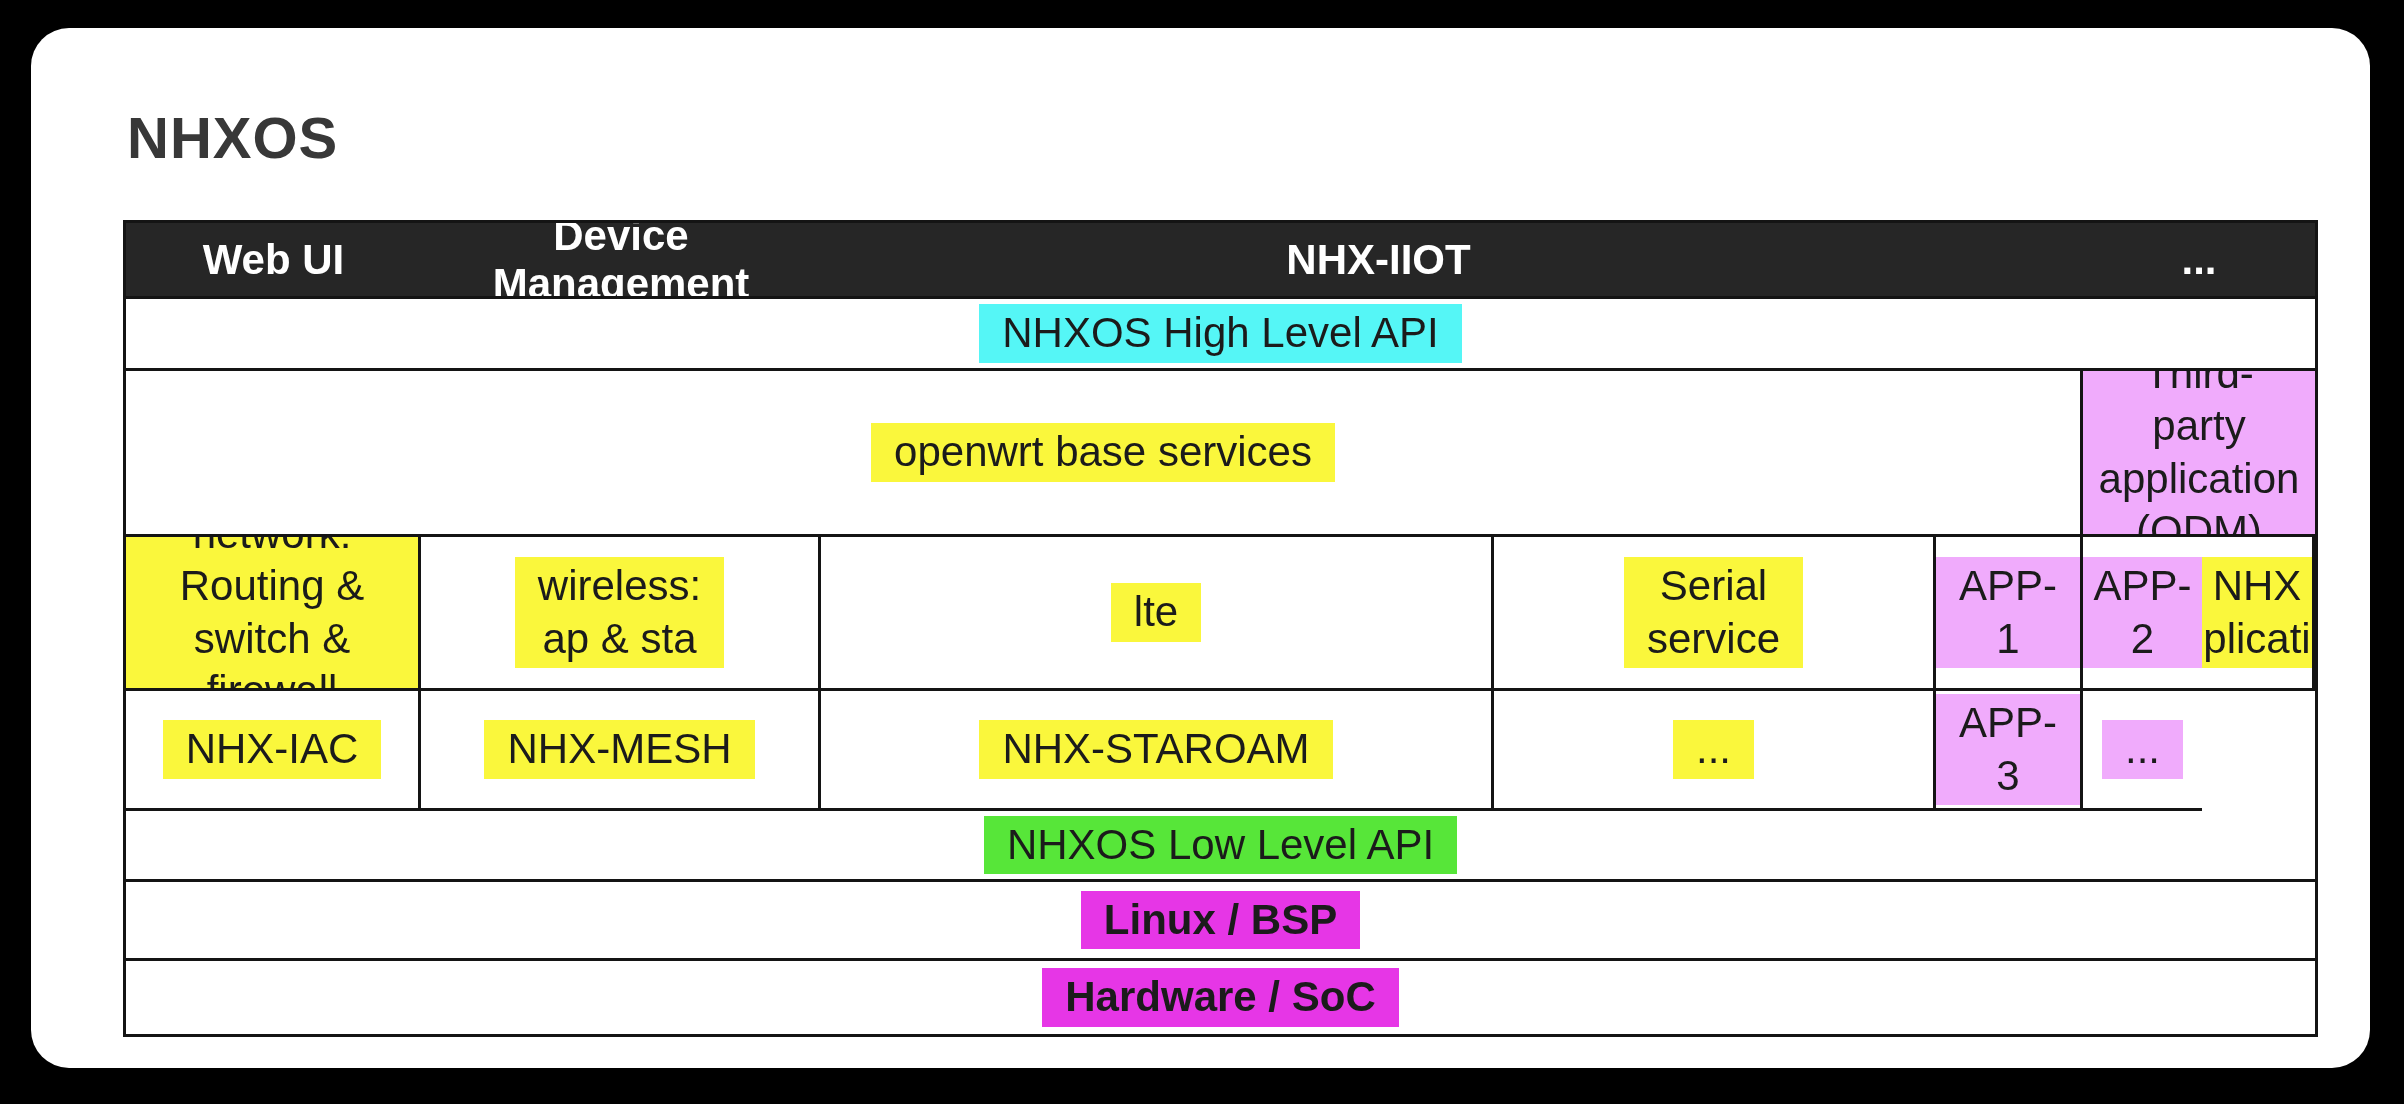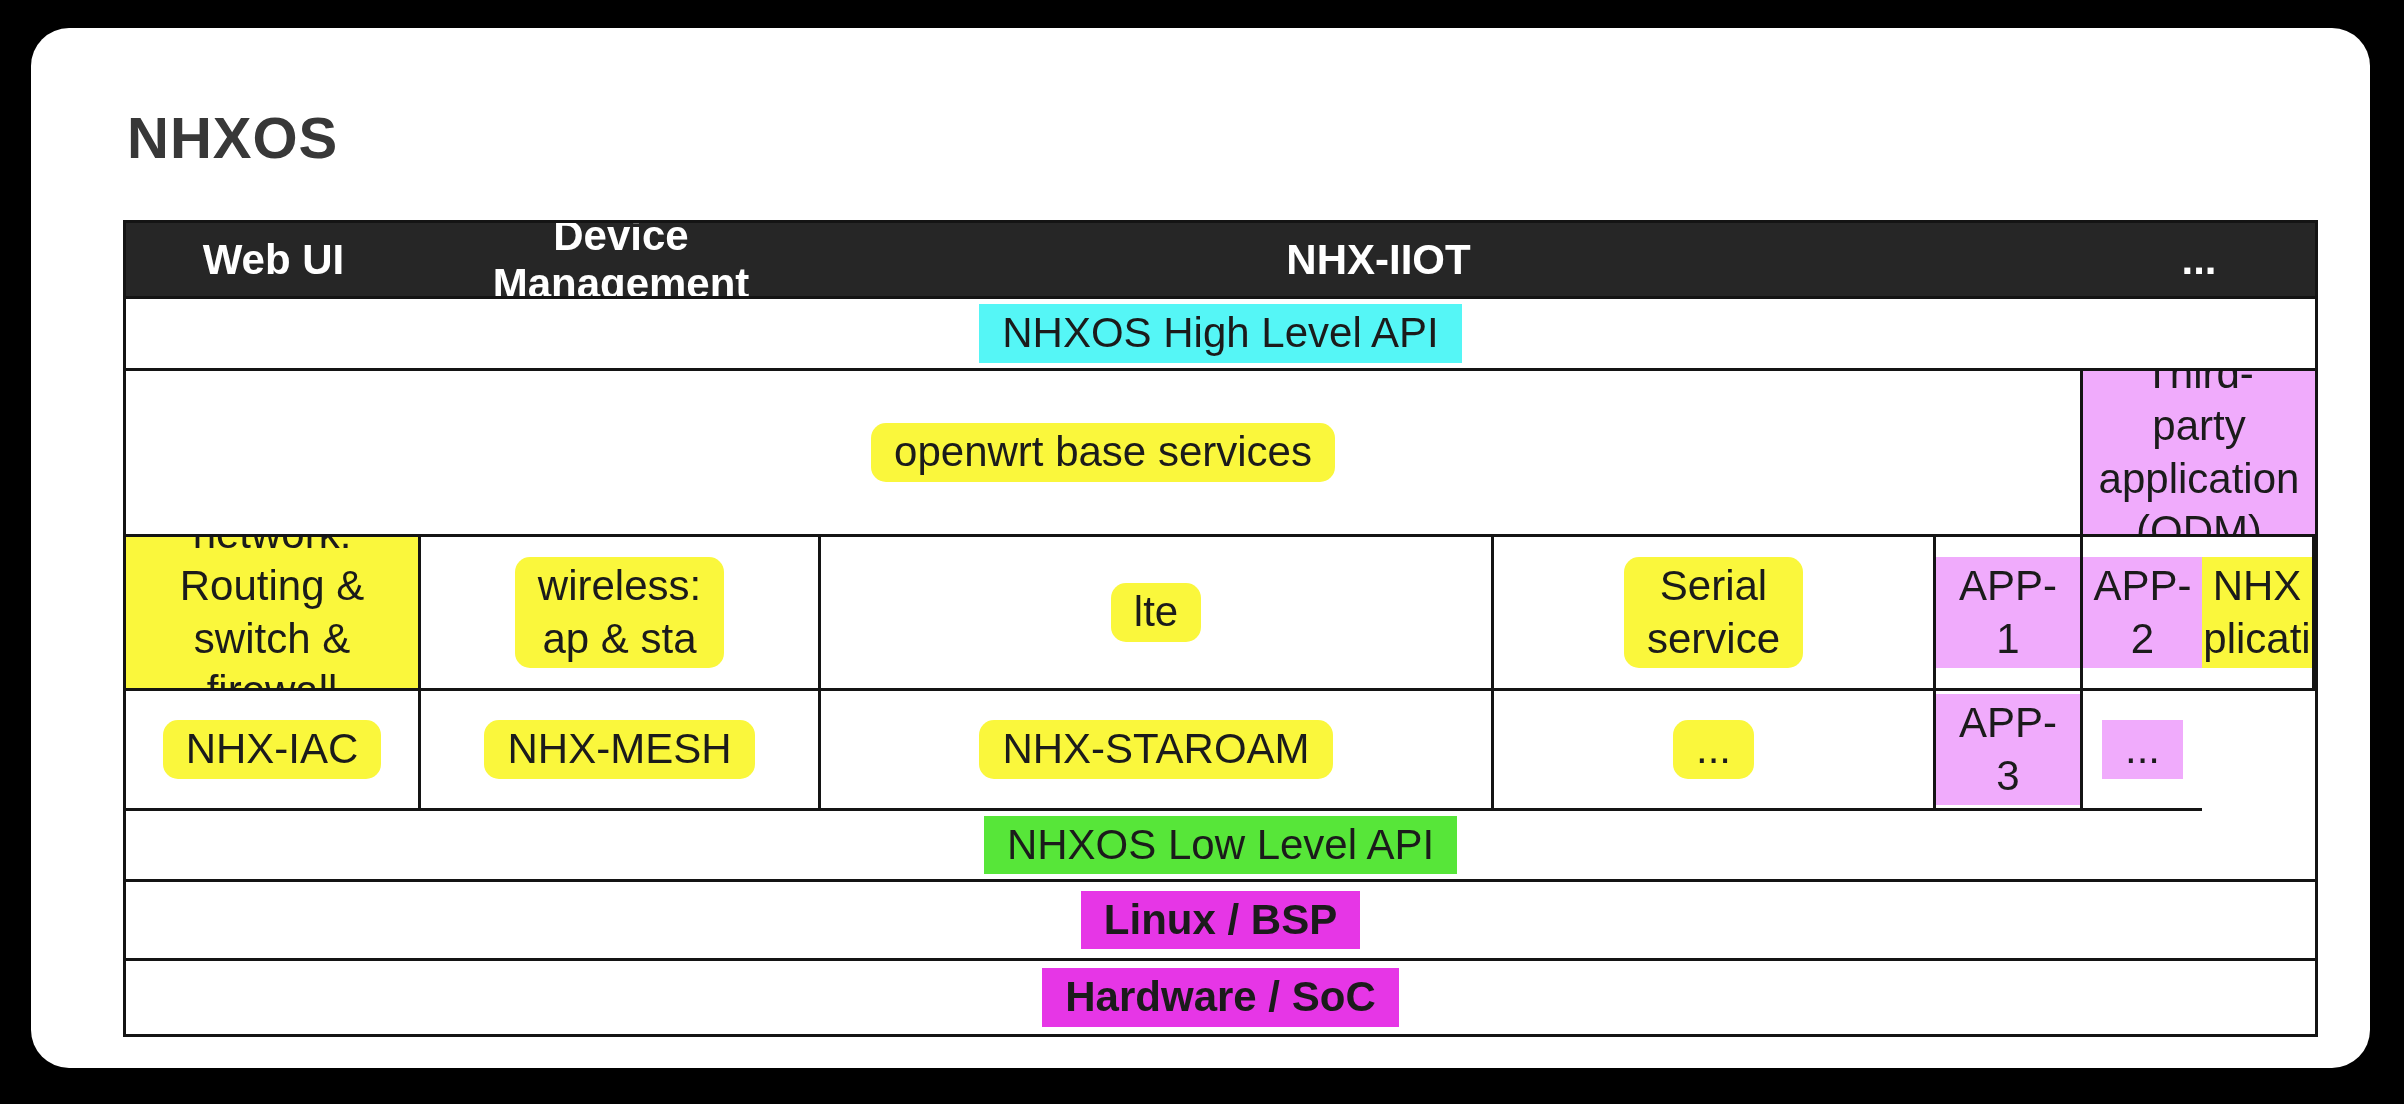--- a/index.html
+++ b/index.html
@@ -64,21 +64,21 @@
   }
 
   .hl {
     display: inline;
     white-space: pre-line;
     line-height: 1.24;
     padding: 3px 23px;
     -webkit-box-decoration-break: clone;
     box-decoration-break: clone;
   }
-  .yellow  { background: #faf73c; border-radius: 15px; }
+  .yellow  { background: #faf73c; }
   .cyan    { background: #55f6f6; }
   .red     { background: #f0abfc; }
   .green   { background: #57e639; }
   .magenta { background: #e636e6; font-weight: bold; }
 </style>
 </head>
 <body>
 
 <div id="canvas">
   <div class="card">

